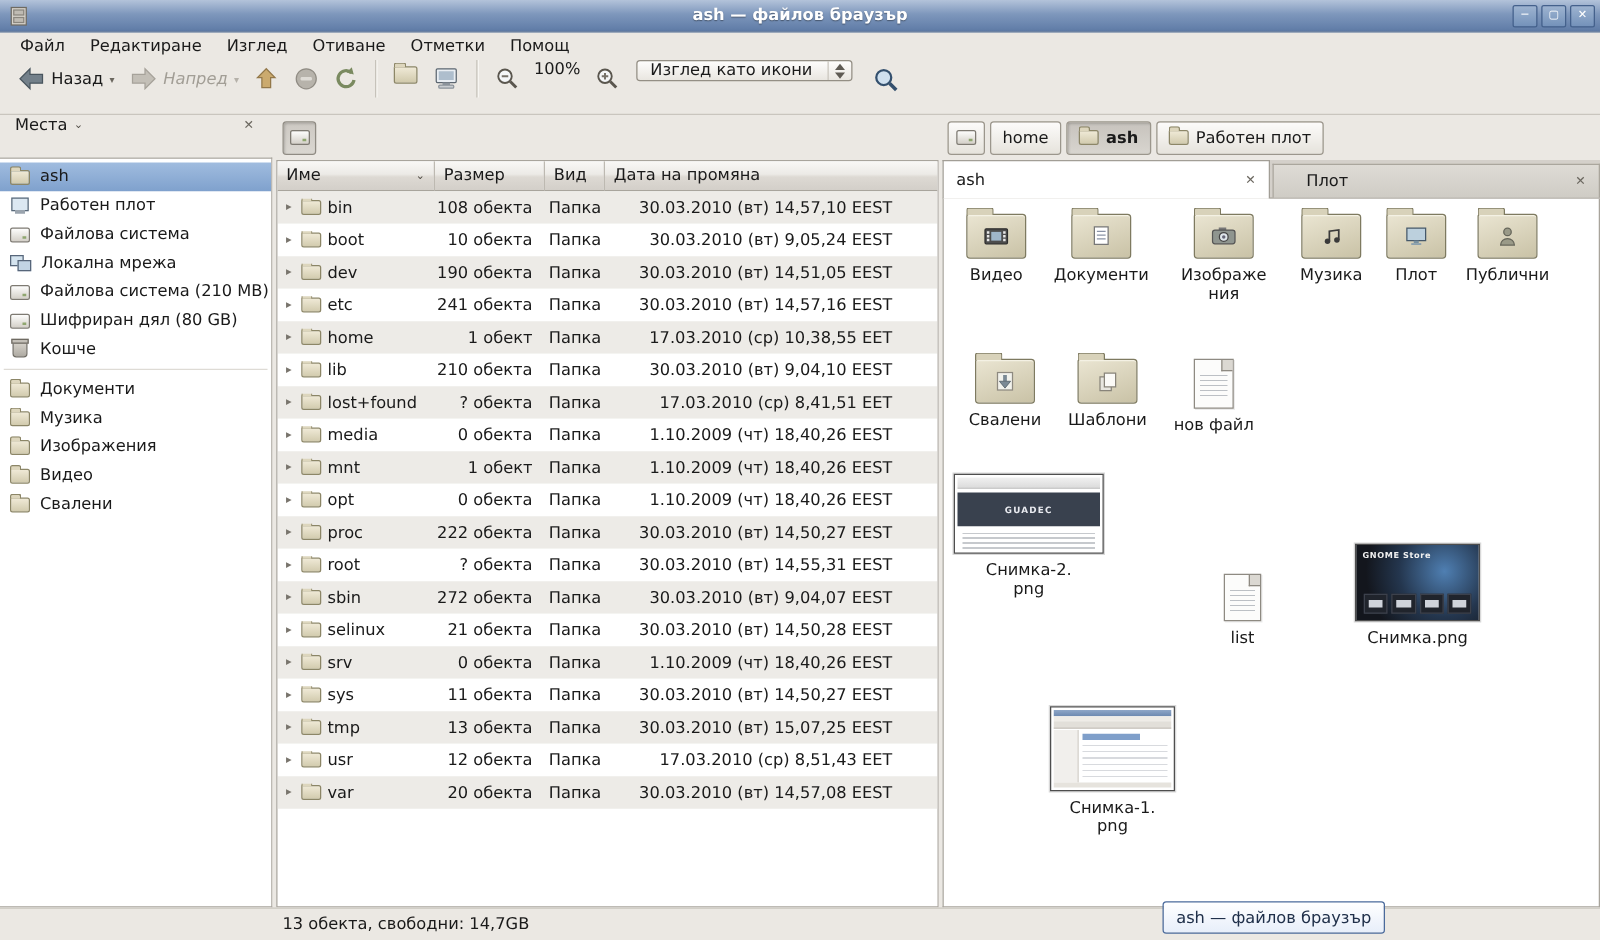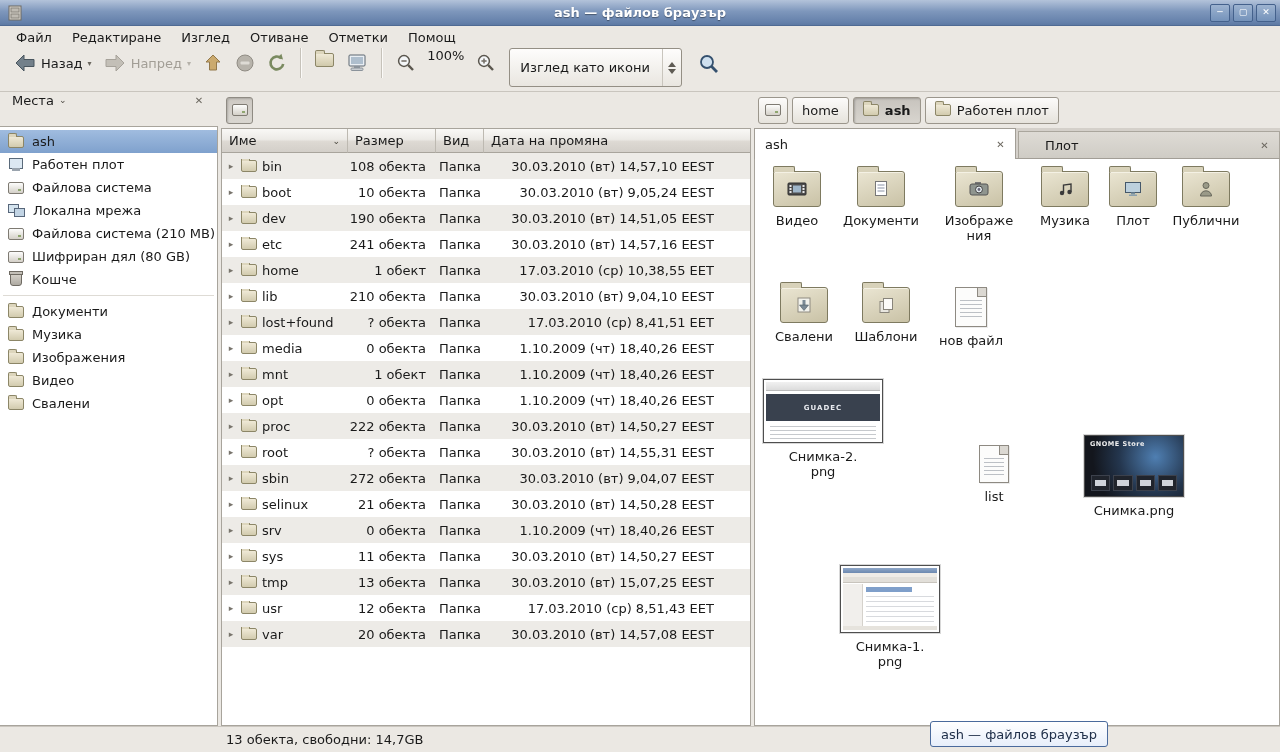--- a/index.html
+++ b/index.html
@@ -22,26 +22,26 @@
     background:linear-gradient(#9db3d0,#7492ba); color:#fff; font-size:9px; line-height:1;
     display:flex; align-items:center; justify-content:center; }
 
   
   .menubar { height:22px; display:flex; align-items:center; padding-left:6px; }
   .menu-item { padding:2px 10px; white-space:nowrap; }
 
   
   .toolbar { height:44px; display:flex; align-items:flex-start; padding:0 8px; border-bottom:1px solid #c9c5be; }
   .tbtn { display:flex; align-items:center; gap:5px; padding:5px 6px; border-radius:3px; white-space:nowrap; }
-  .tbtn.disabled { color:#a29e96; }
+  .tbtn.disabled { color:#a29e96;font-style:italic; }
   .drop { font-size:8px; color:#6b675f; }
   .tbtn.disabled .drop { color:#b5b1a9; }
   .tsep { width:2px; height:30px; margin:0 7px; border-left:1px solid #c6c2ba; border-right:1px solid #fbfaf8; }
   .zoom-label { padding:0 6px; }
-  .combo { display:flex; align-items:center; height:39px; border:1px solid #948f85; border-radius:3px;
+  .combo { display:flex; align-items:center; height:17px; border:1px solid #948f85; border-radius:3px;
     background:linear-gradient(#fefdfc,#e9e6e0); margin-left:8px; }
   .combo-text { padding:0 12px 0 10px; min-width:140px; }
   .combo-arrows { width:19px; align-self:stretch; border-left:1px solid #c9c5bd; display:flex;
     flex-direction:column; align-items:center; justify-content:center; gap:2px; }
   .tri-up { width:0; height:0; border:4px solid transparent; border-bottom:5px solid #5f5b54; border-top:none; }
   .tri-down { width:0; height:0; border:4px solid transparent; border-top:5px solid #5f5b54; border-bottom:none; }
 
   
   .main { position:absolute; top:92px; left:0; right:0; bottom:26px; display:flex; }
   .splitter { width:3px; background:#ebe8e3; }
@@ -723,21 +723,21 @@
         <div class="thumb t-snimka2">
           <div class="t2-top"></div>
           <div class="t2-band">
               <span class="t2-text">GUADEC</span>
             </div>
           <div class="t2-lines"></div>
         </div>
         <div class="ilabel" style="max-width:70px">Снимка-2.png</div>
       </div>
 
-      <div class="icon-item" style="left:199px;top:286px;width:80px">
+      <div class="icon-item" style="left:199px;top:300px;width:80px">
         <div class="paper">
             <span class="plines"></span>
           </div>
         <div class="ilabel">list</div>
       </div>
 
       <div class="icon-item" style="left:327px;top:276px;width:104px">
         <div class="thumb t-snimka">
           <span class="ts-logo">GNOME Store</span>
           <div class="ts-shirts">

